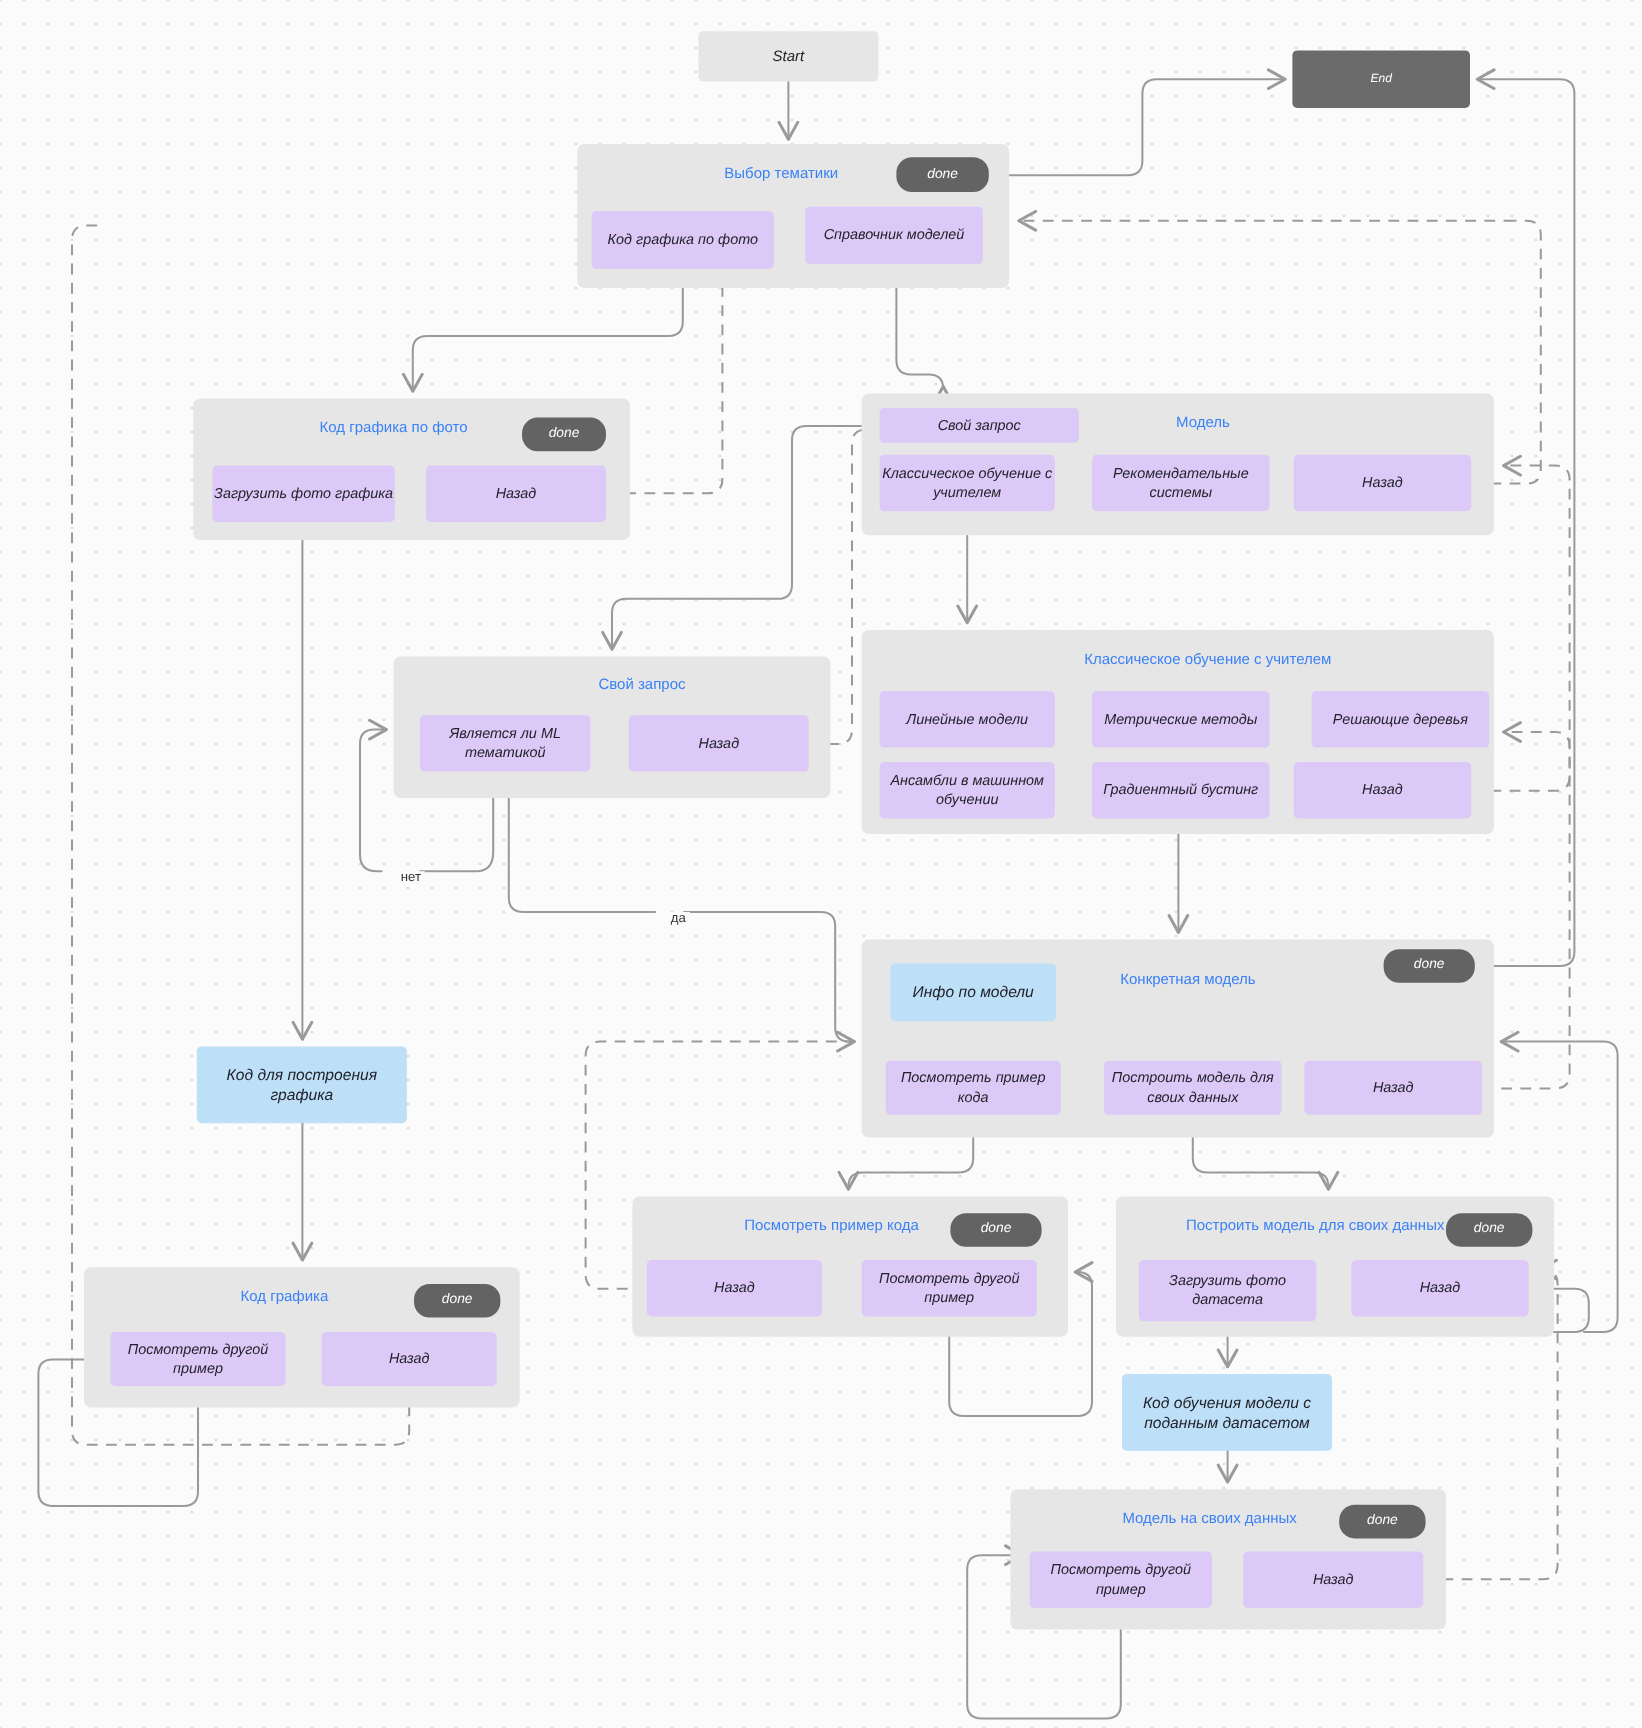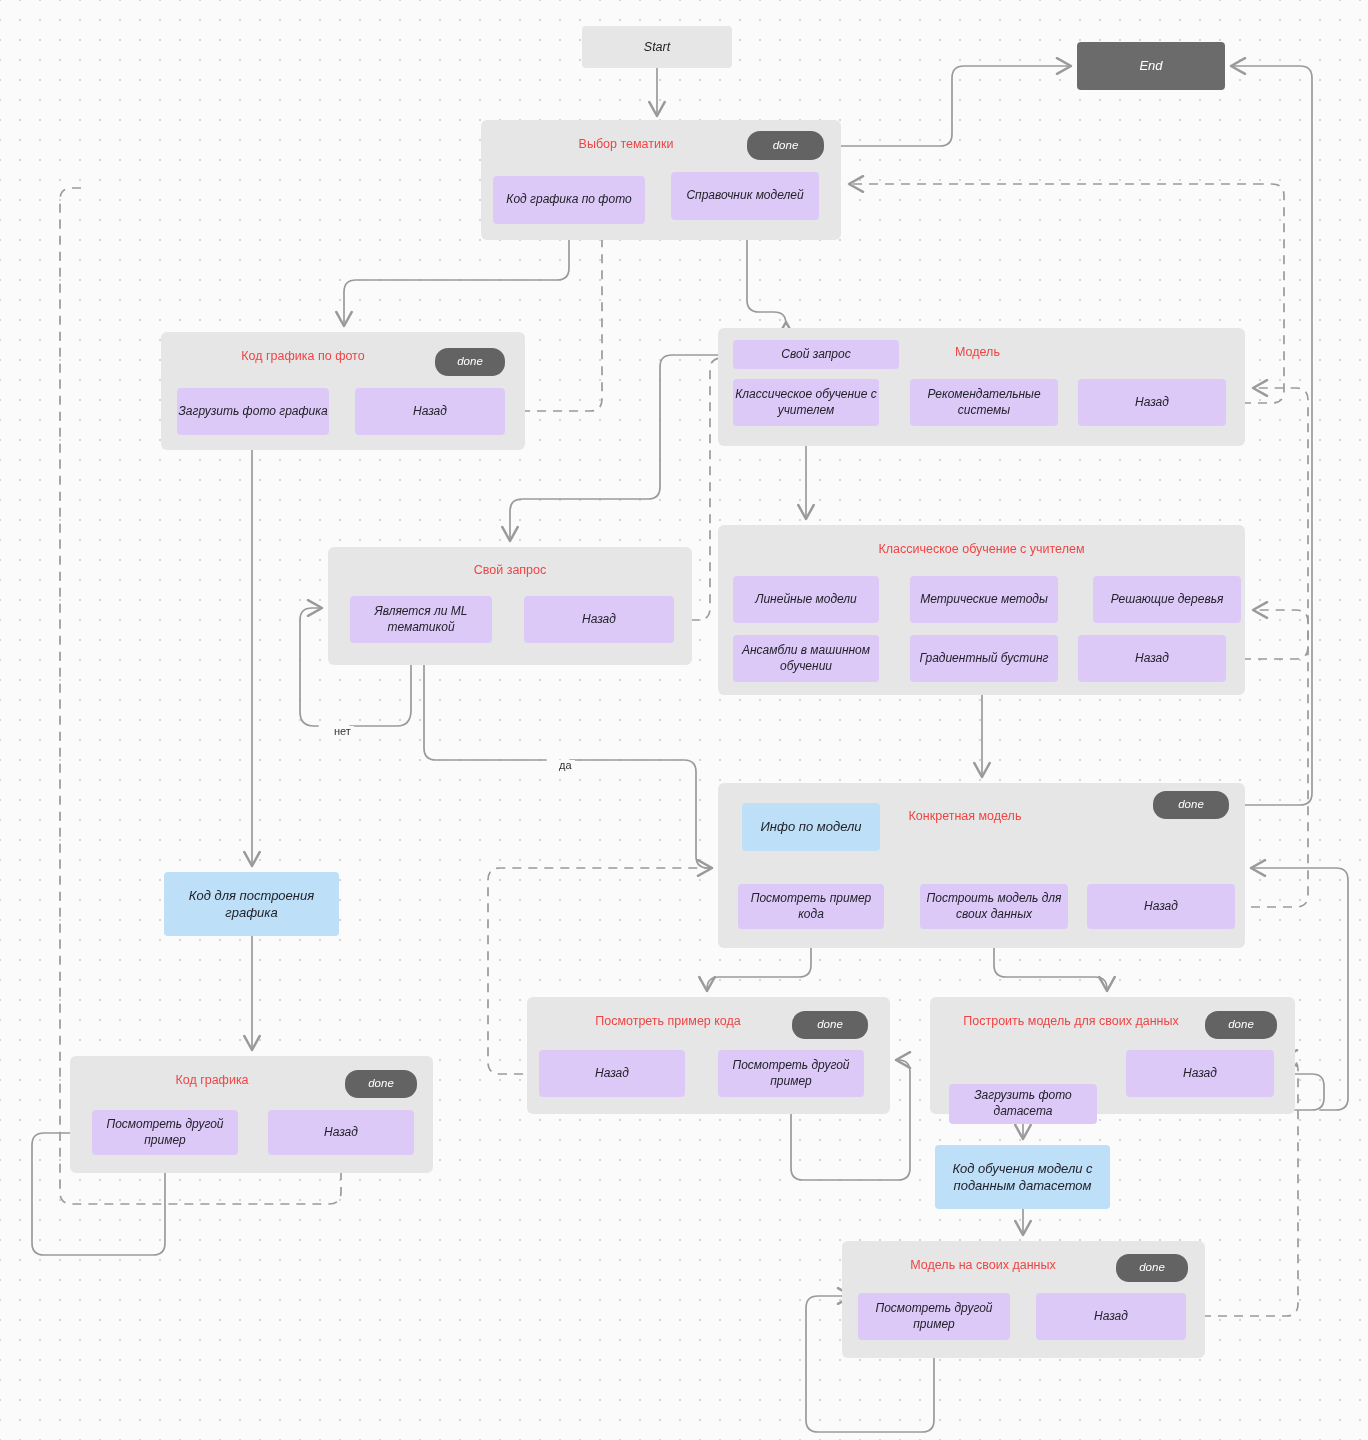--- a/index.html
+++ b/index.html
@@ -47,29 +47,30 @@
     border-radius: 6px;
   }
   .terminal {
     background: #e6e6e6;
     color: #23232b;
     font-size: 12.5px;
   }
   .terminal-end {
     background: #6b6b6b;
     color: #ffffff;
-    font-size: 13px;
+    font-size: 10px;
   }
   .group-title {
     position: absolute;
     text-align: center;
     font-size: 12.5px;
-    color: #ef4444;
+    color: #3b82f6;
     line-height: 1.35;
     white-space: pre-line;
+    margin-left: 25px;
   }
   .btn {
     background: #ddc9f7;
     font-size: 12px;
   }
   .info {
     background: #bddff7;
     font-size: 13px;
   }
   .done {
@@ -205,21 +206,21 @@
     <div class="node btn" style="left: 920px; top: 884px; width: 148px; height: 45px;">Построить модель для своих данных</div>
     <div class="node btn" style="left: 1087px; top: 884px; width: 148px; height: 45px;">Назад</div>
     <div class="node group" style="left: 527px; top: 997px; width: 363px; height: 117px;"></div>
     <div class="group-title" style="left: 539px; top: 1013px; width: 258px;">Посмотреть пример кода</div>
     <div class="node done" style="left: 792px; top: 1011px; width: 76px; height: 28px;">done</div>
     <div class="node btn" style="left: 539px; top: 1050px; width: 146px; height: 47px;">Назад</div>
     <div class="node btn" style="left: 718px; top: 1050px; width: 146px; height: 47px;">Посмотреть другой пример</div>
     <div class="node group" style="left: 930px; top: 997px; width: 365px; height: 117px;"></div>
     <div class="group-title" style="left: 960px; top: 1013px; width: 222px;">Построить модель для своих данных</div>
     <div class="node done" style="left: 1205px; top: 1011px; width: 72px; height: 28px;">done</div>
-    <div class="node btn" style="left: 949px; top: 1084px; width: 148px; height: 40px;">Загрузить фото датасета</div>
+    <div class="node btn" style="left: 949px; top: 1050px; width: 148px; height: 51px;">Загрузить фото датасета</div>
     <div class="node btn" style="left: 1126px; top: 1050px; width: 148px; height: 47px;">Назад</div>
     <div class="node group" style="left: 70px; top: 1056px; width: 363px; height: 117px;"></div>
     <div class="group-title" style="left: 82px; top: 1072px; width: 260px;">Код графика</div>
     <div class="node done" style="left: 345px; top: 1070px; width: 72px; height: 28px;">done</div>
     <div class="node btn" style="left: 92px; top: 1110px; width: 146px; height: 45px;">Посмотреть другой пример</div>
     <div class="node btn" style="left: 268px; top: 1110px; width: 146px; height: 45px;">Назад</div>
     <div class="node group" style="left: 842px; top: 1241px; width: 363px; height: 117px;"></div>
     <div class="group-title" style="left: 854px; top: 1257px; width: 258px;">Модель на своих данных</div>
     <div class="node done" style="left: 1116px; top: 1254px; width: 72px; height: 28px;">done</div>
     <div class="node btn" style="left: 858px; top: 1293px; width: 152px; height: 47px;">Посмотреть другой пример</div>

